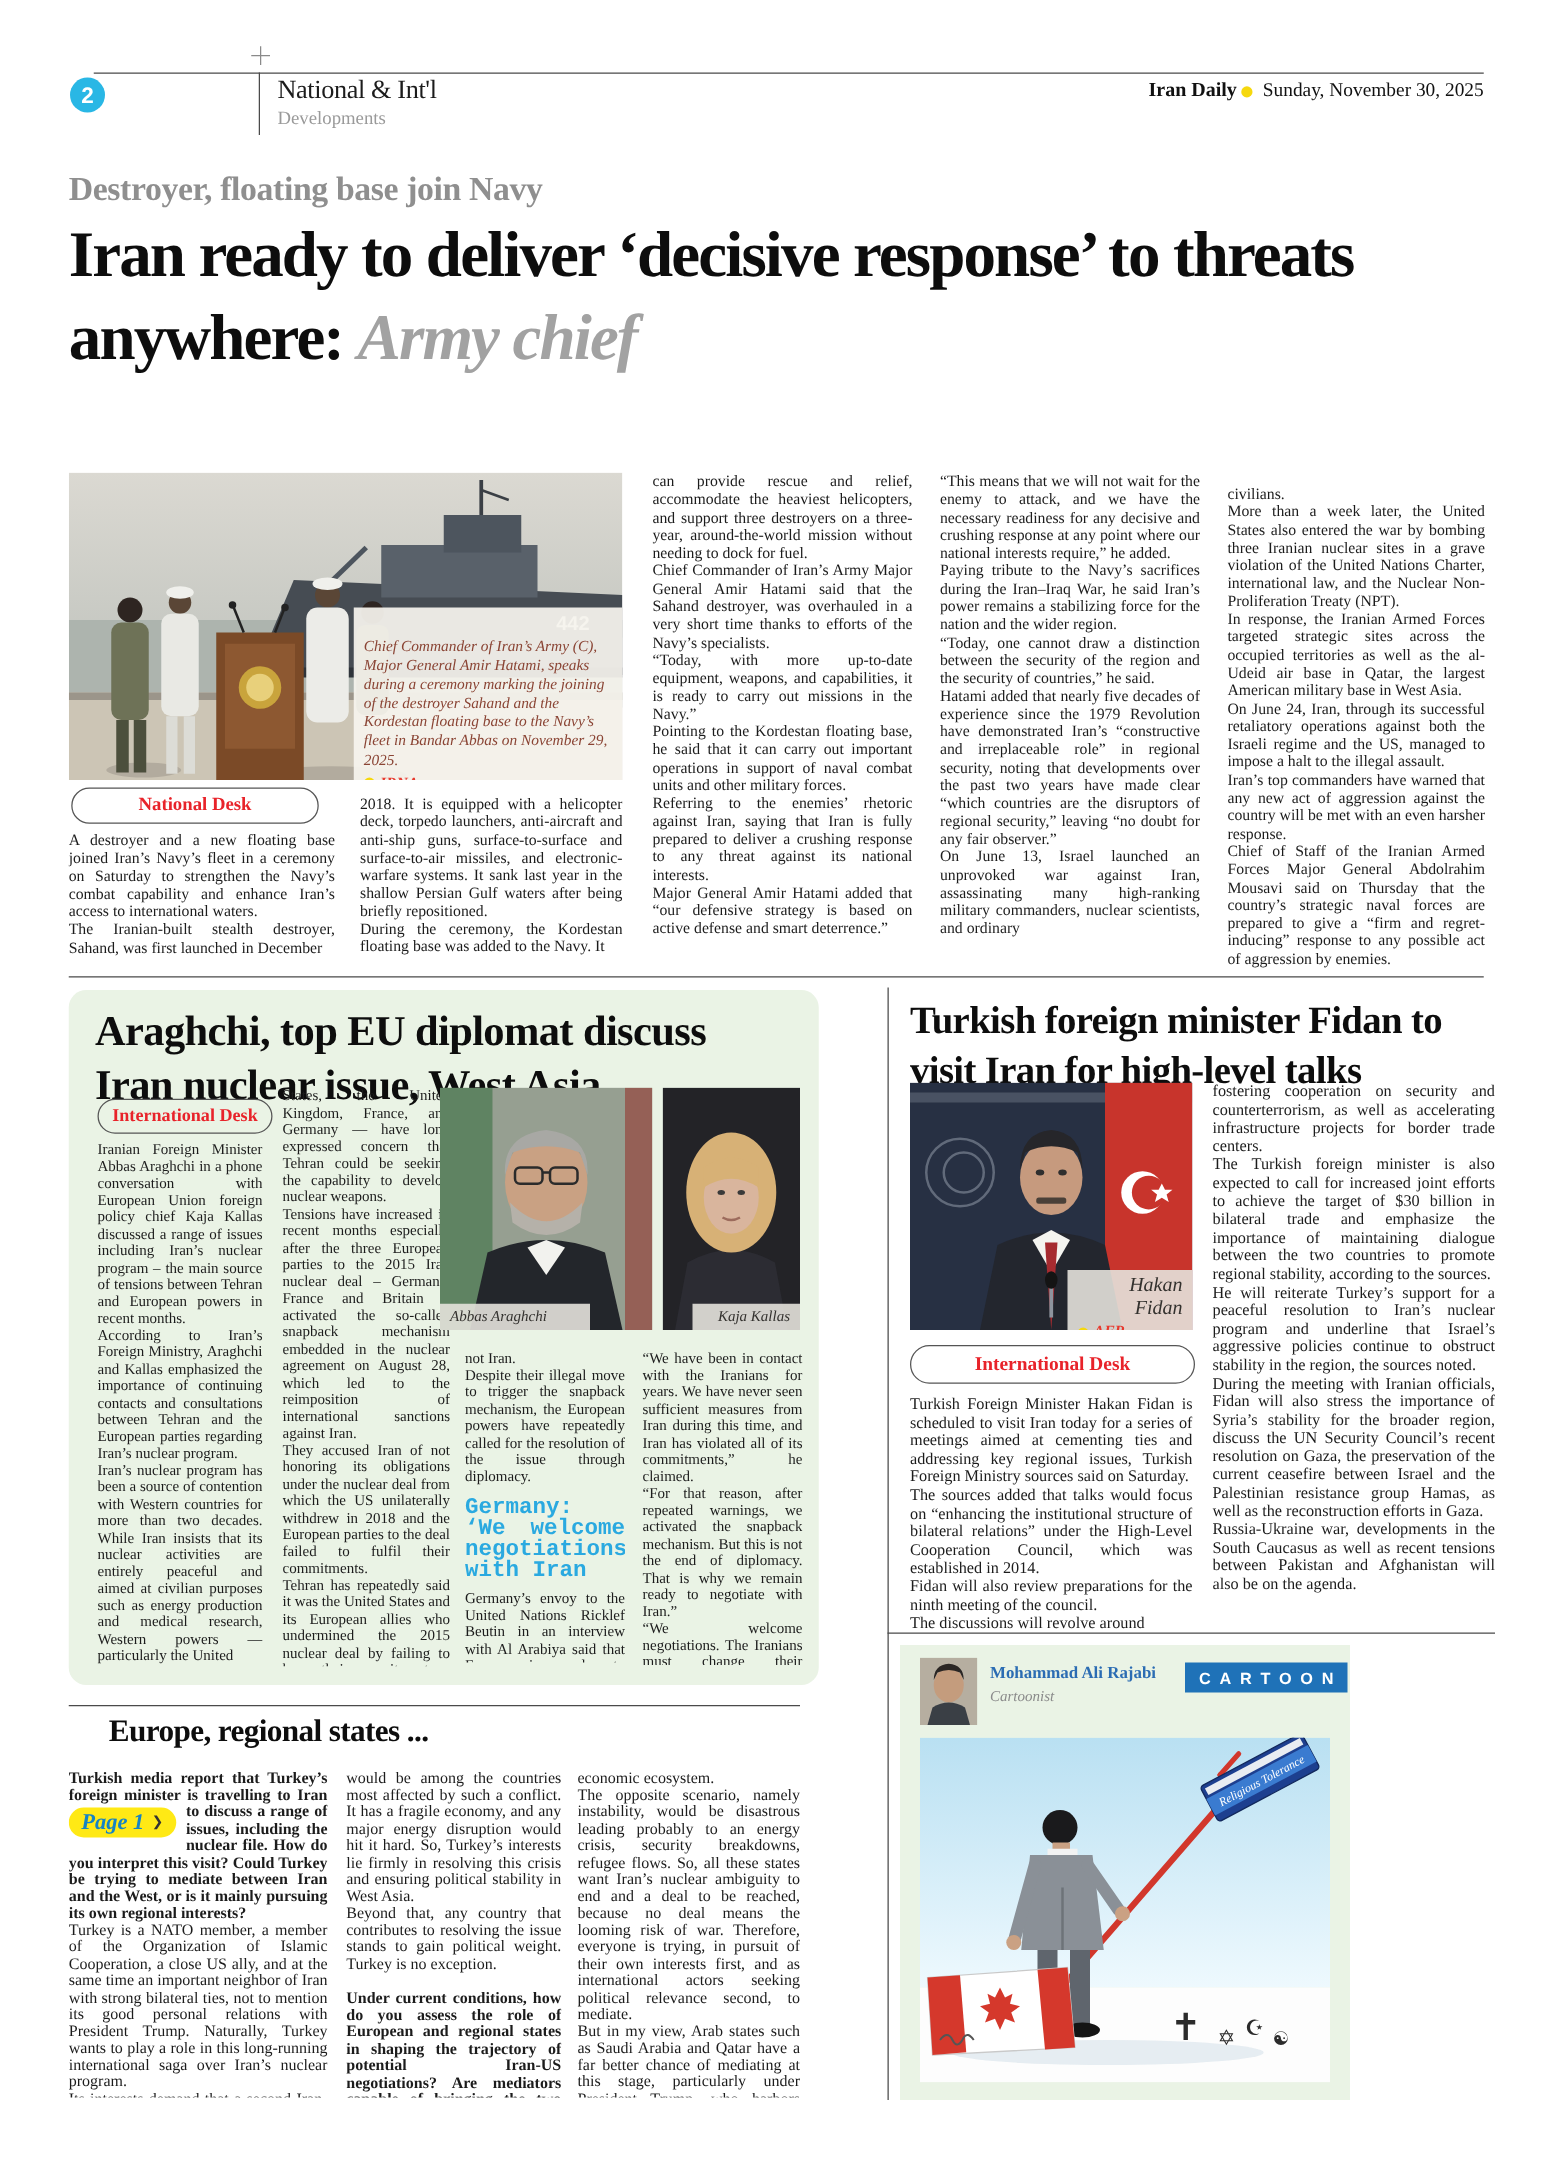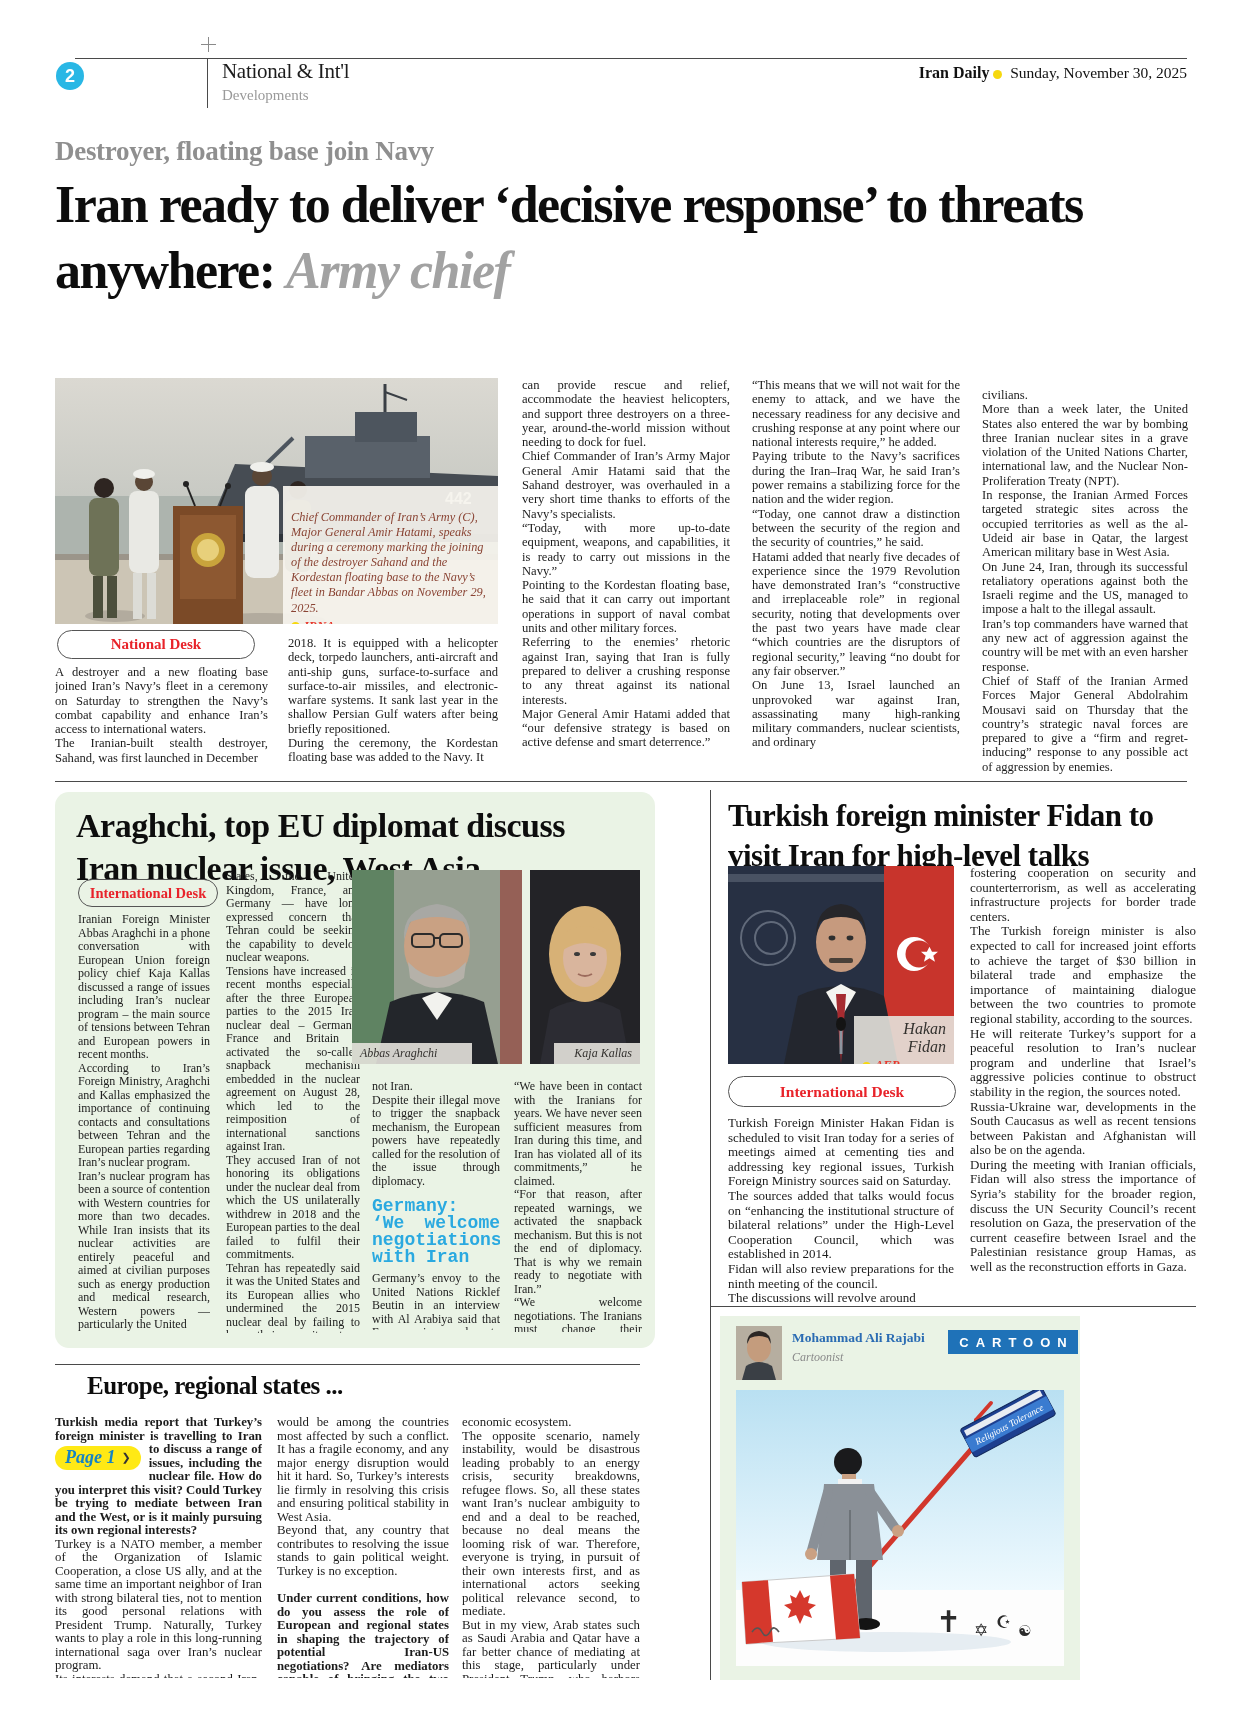--- a/index.html
+++ b/index.html
@@ -278,22 +278,22 @@
   <div class="abs j fcol" style="left:728px;top:1116px;width:226px;height:188px;">
       <p>Turkish Foreign Minister Hakan Fidan is scheduled to visit Iran today for a series of meetings aimed at cementing ties and addressing key regional issues, Turkish Foreign Ministry sources said on Saturday.</p>
       <p>The sources added that talks would focus on “enhancing the institutional structure of bilateral relations” under the High-Level Cooperation Council, which was established in 2014.</p>
       <p>Fidan will also review preparations for the ninth meeting of the council.</p>
       <p>The discussions will revolve around</p>
     </div>
   <div class="abs j fcol" style="left:970px;top:866px;width:226px;height:438px;">
       <p>fostering cooperation on security and counterterrorism, as well as accelerating infrastructure projects for border trade centers.</p>
       <p>The Turkish foreign minister is also expected to call for increased joint efforts to achieve the target of $30 billion in bilateral trade and emphasize the importance of maintaining dialogue between the two countries to promote regional stability, according to the sources.</p>
       <p>He will reiterate Turkey’s support for a peaceful resolution to Iran’s nuclear program and underline that Israel’s aggressive policies continue to obstruct stability in the region, the sources noted.</p>
+      <p>During the meeting with Iranian officials, Fidan will also stress the importance of Syria’s stability for the broader region, discuss the UN Security Council’s recent resolution on Gaza, the preservation of the current ceasefire between Israel and the Palestinian resistance group Hamas, as well as the reconstruction efforts in Gaza.</p>
       <p>Russia-Ukraine war, developments in the South Caucasus as well as recent tensions between Pakistan and Afghanistan will also be on the agenda.</p>
-      <p>During the meeting with Iranian officials, Fidan will also stress the importance of Syria’s stability for the broader region, discuss the UN Security Council’s recent resolution on Gaza, the preservation of the current ceasefire between Israel and the Palestinian resistance group Hamas, as well as the reconstruction efforts in Gaza.</p>
     </div>
 
   <div class="rule" style="left:710px;top:1306px;width:486px;height:1px;"></div>
 
   <div class="abs greenbox" style="left:720px;top:1316px;width:360px;height:364px;border-radius:0;">
     <div class="abs" style="left:16px;top:10px;width:46px;height:54px;overflow:hidden;">
       <svg width="46" height="54" viewBox="0 0 46 54">
         <rect width="46" height="54" fill="#b6aea0"></rect>
         <ellipse cx="23" cy="22" rx="12" ry="14" fill="#c49c7d"></ellipse>
         <path d="M11,18 Q11,6 23,5 Q35,6 35,18 L32,12 Q23,8 14,12 Z" fill="#2b2624"></path>

